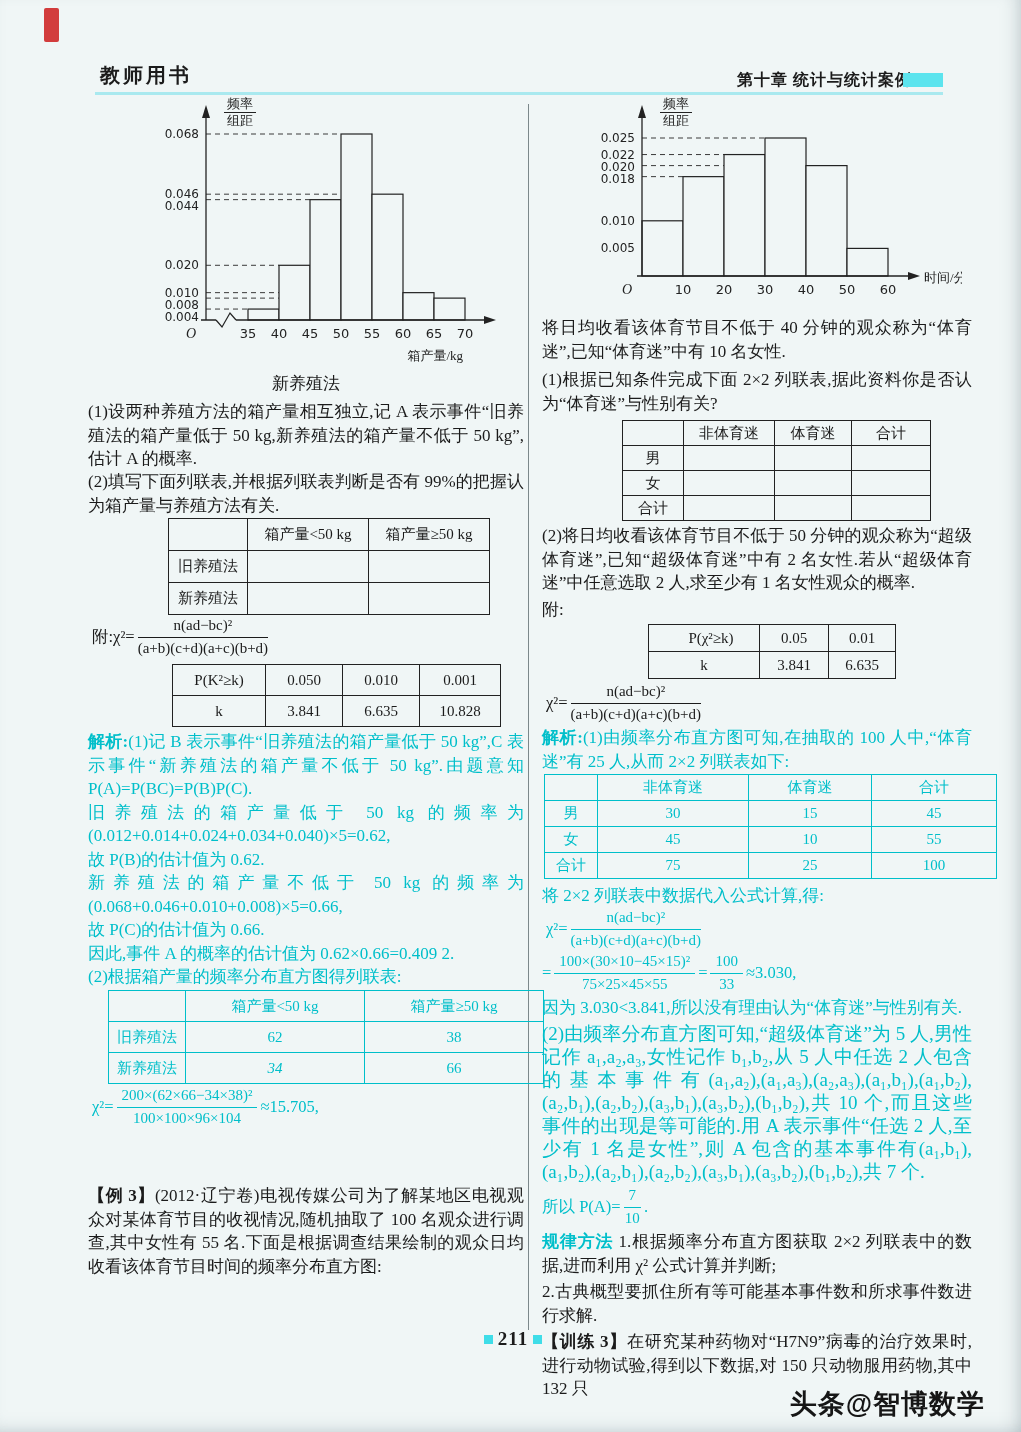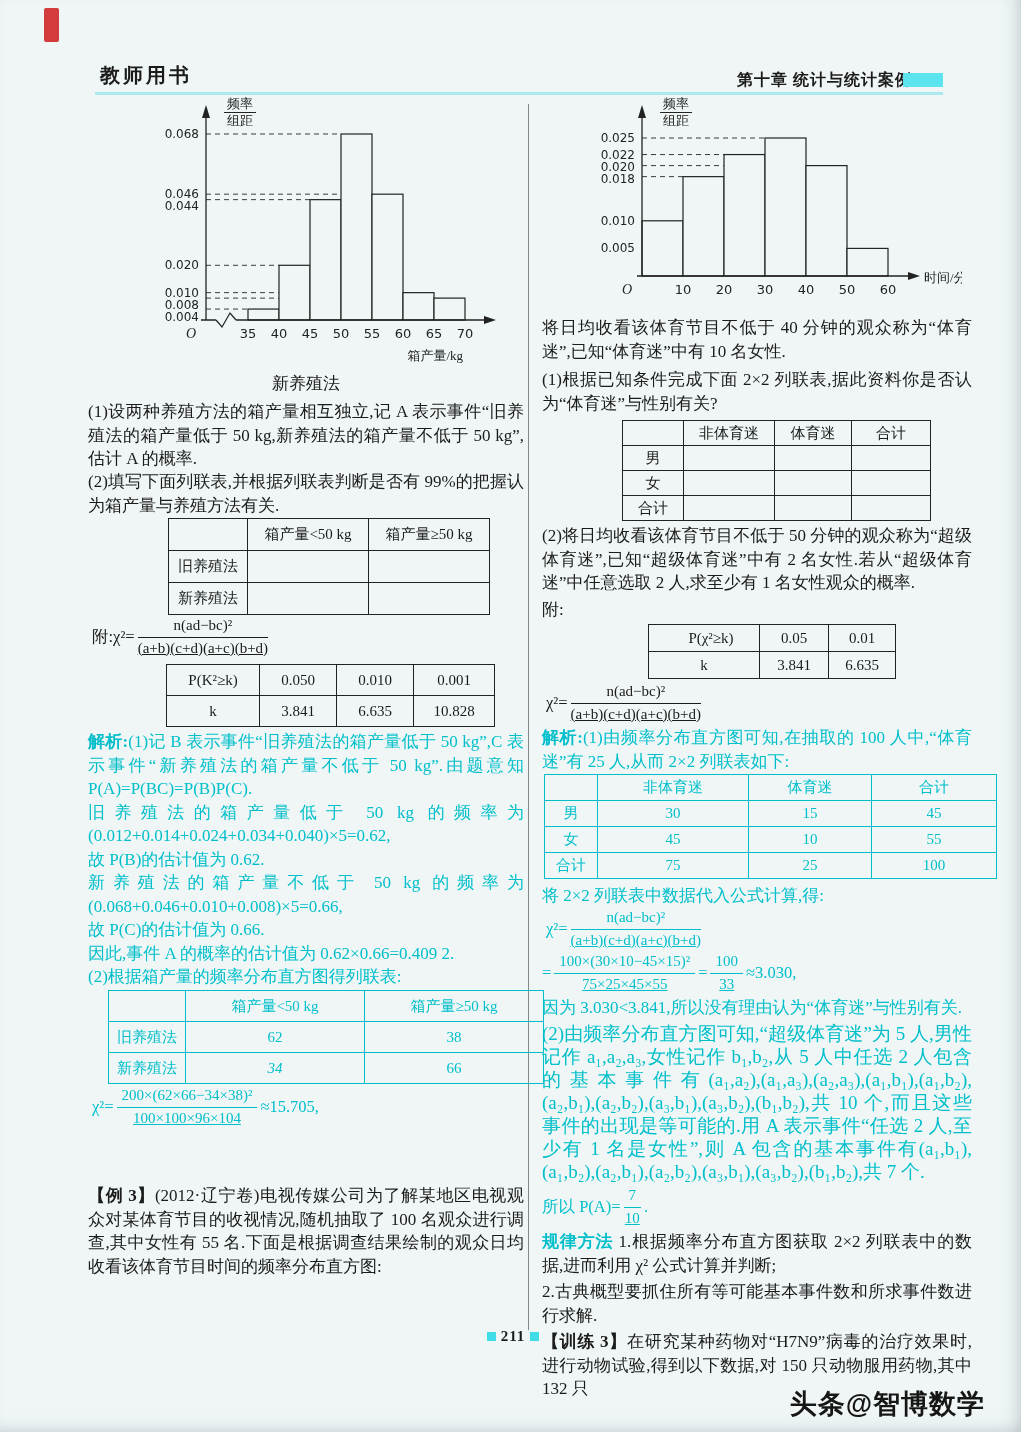--- a/index.html
+++ b/index.html
@@ -19,24 +19,24 @@
   .b{font-weight:bold;}
   .caption{position:absolute;left:88px;top:372px;width:436px;text-align:center;font-size:17px;}
   .tblwrap{position:absolute;}
   table.tbl{border-collapse:collapse;}
   table.tbl td{border:1.5px solid #222;text-align:center;font-size:15px;padding:0 6px;}
   .tblwrap.cy table.tbl td{border-color:var(--cy);color:var(--cy);}
   .rh31 td{height:31px;} .rh30 td{height:30px;} .rh26 td{height:26px;} .rh25 td{height:25px;} .rh24 td{height:24px;}
   .formula{position:absolute;display:flex;align-items:center;font-size:16.5px;white-space:nowrap;}
   .frac{display:inline-flex;flex-direction:column;text-align:center;margin:0 3px;font-size:15px;line-height:1.3;}
   .frac .num{border-bottom:1.4px solid currentColor;padding:0 5px 1px;}
-  .frac .den{padding-top:1px;text-decoration:underline;}
+  .frac .den{padding-top:1px;}
   .pagenum{position:absolute;left:467px;top:1328px;width:92px;display:flex;align-items:center;justify-content:center;gap:5px;}
   .pagenum .sq{width:9px;height:9px;background:#3fdde8;}
-  .pagenum .num{font-size:15px;font-weight:bold;letter-spacing:1px;}
+  .pagenum .num{font-size:19px;font-weight:bold;letter-spacing:1px;}
   .watermark{position:absolute;right:36px;top:1386px;font-size:27px;font-weight:bold;color:#161616;
              font-family:"Liberation Sans","DejaVu Sans",sans-serif;letter-spacing:1px;}
   .chart{position:absolute;}
 </style>
 </head>
 <body>
 
 <div class="page">
 
   <div class="red-mark"></div>
@@ -120,21 +120,21 @@
     </div>
 
   <div class="formula" style="left:92px;top:616px;">
       <span>附:χ²=</span>
       <span class="frac">
         <span class="num">n(ad−bc)²</span>
         <span class="den">(a+b)(c+d)(a+c)(b+d)</span>
       </span>
     </div>
 
-  <div class="tblwrap rh30" style="left:166px;top:664px;border-radius:8px;">
+  <div class="tblwrap rh30" style="left:172px;top:664px;border-radius:8px;">
       <table class="tbl">
         <tbody>
           <tr>
             <td style="width: 80px;">P(K²≥k)</td>
             <td style="width: 64px;">0.050</td>
             <td style="width: 64px;">0.010</td>
             <td style="width: 68px;">0.001</td>
           </tr>
           <tr>
             <td style="width: 80px;">k</td>

